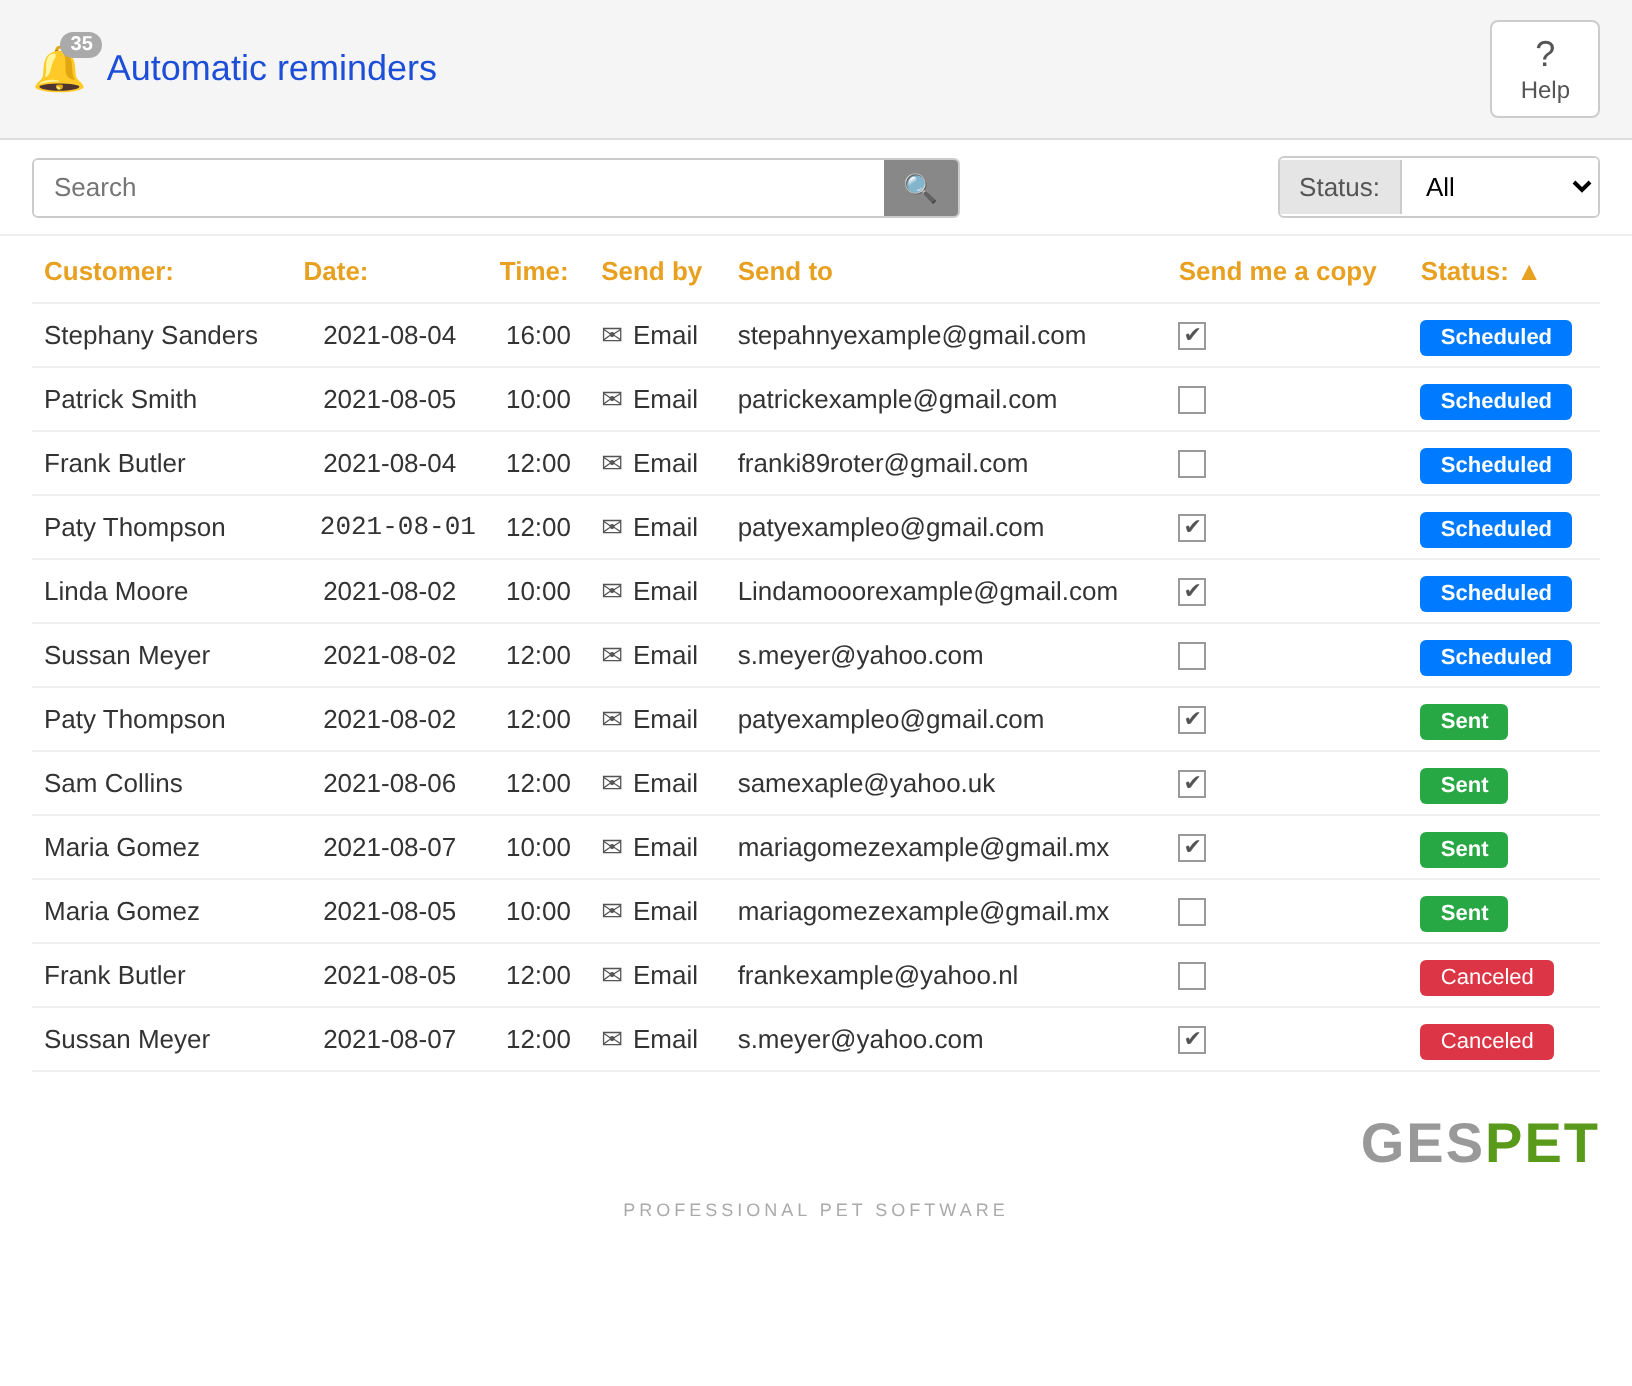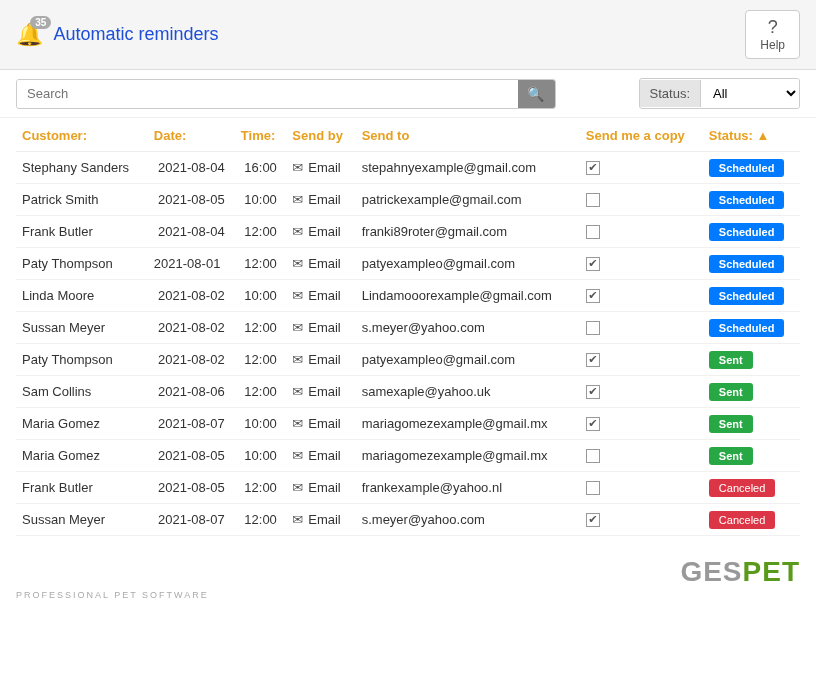--- a/index.html
+++ b/index.html
@@ -61,21 +61,21 @@
       justify-content: space-between;
       padding: 8px 16px;
       border-bottom: 1px solid #eee;
     }
     .search-wrapper {
       display: flex;
       align-items: center;
       border: 1px solid #ccc;
       border-radius: 3px;
       overflow: hidden;
-      width: 540px;
+      width: 464px;
     }
     .search-input {
       border: none;
       outline: none;
       padding: 6px 10px;
       font-size: 13px;
       width: 100%;
       color: #888;
     }
     .search-btn {
@@ -192,22 +192,22 @@
       font-weight: bold;
       color: #888;
       letter-spacing: 1px;
     }
     .gespet-text .ges { color: #999; }
     .gespet-text .pet { color: #5a9a1a; }
     .professional-text {
       font-size: 9px;
       color: #aaa;
       letter-spacing: 2px;
-      text-align: left;
-      margin-top: 2px;
+      text-align: center;
+      margin-top: 12px;
     }
   </style>
 </head>
 <body>
 
 <div class="header">
   <div class="header-left">
     <div class="bell-icon">
       🔔
       <span class="badge">35</span>
@@ -307,21 +307,21 @@
         <div class="checkbox-cell">
           <div class="checkbox-display" style="border: 1px solid #999;"></div>
         </div>
       </td>
       <td>
         <span class="badge-scheduled">Scheduled</span>
       </td>
     </tr>
         <tr>
       <td>Paty Thompson</td>
-      <td style="text-align:left;">2021-08-01</td>
+      <td style="text-align:right;font-family:Liberation Mono, monospace;">2021-08-01</td>
       <td style="text-align:center;">12:00</td>
       <td>
         <div class="send-by-cell">
           <span class="envelope-icon">✉</span>
           <span>Email</span>
         </div>
       </td>
       <td>patyexampleo@gmail.com</td>
       <td>
         <div class="checkbox-cell">

